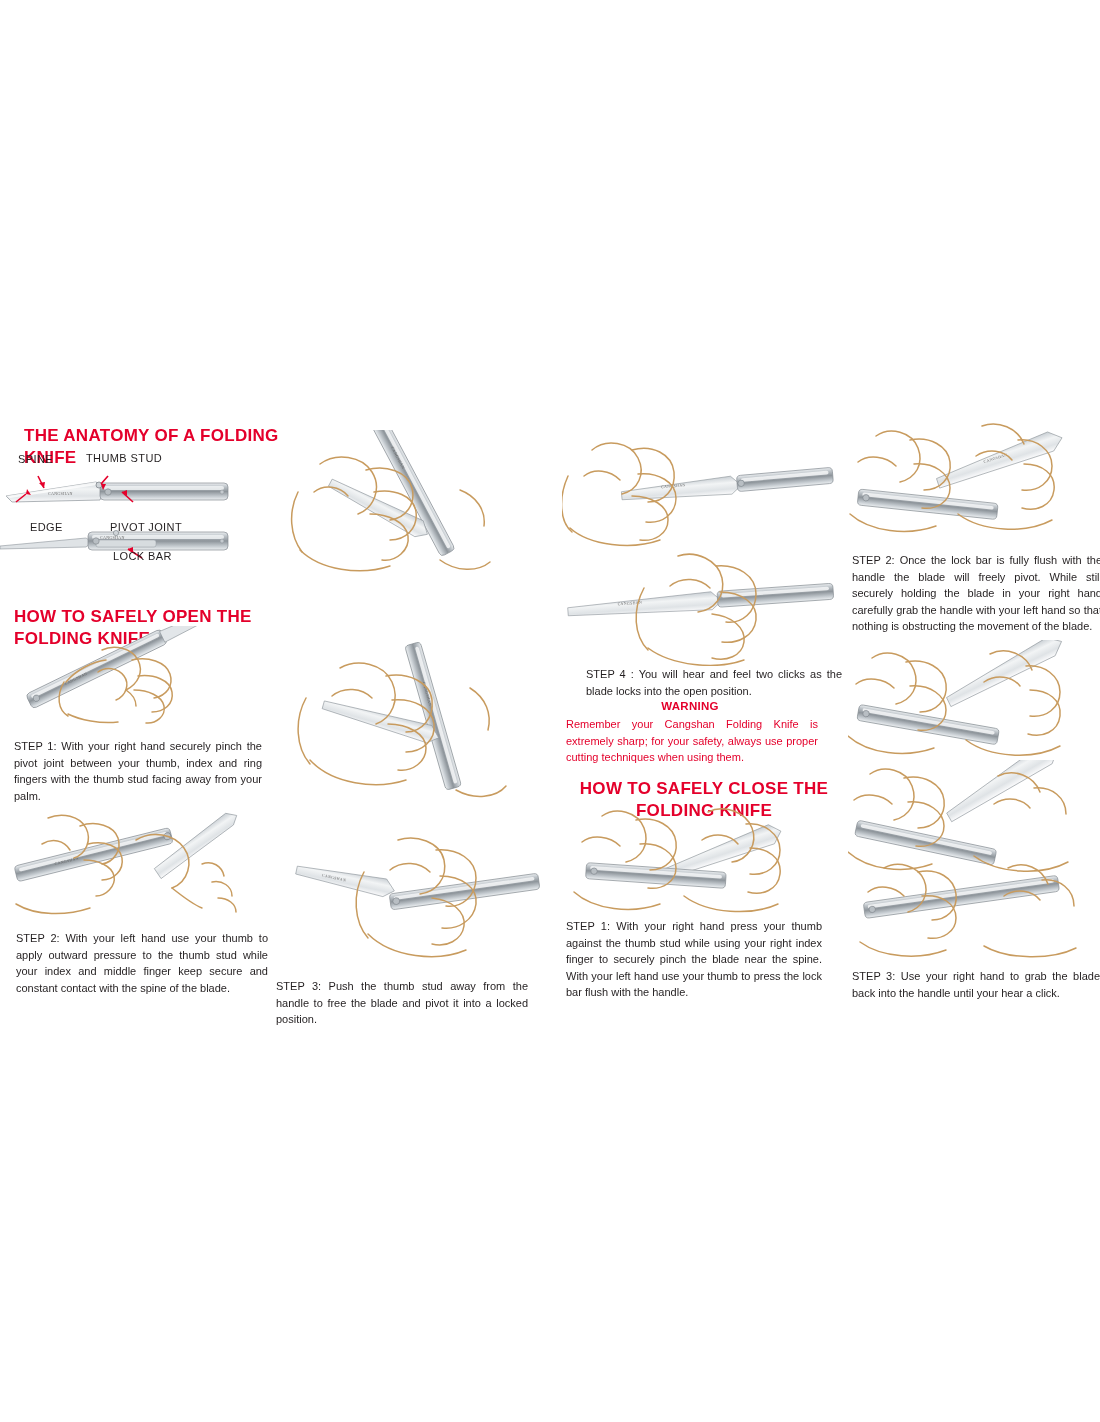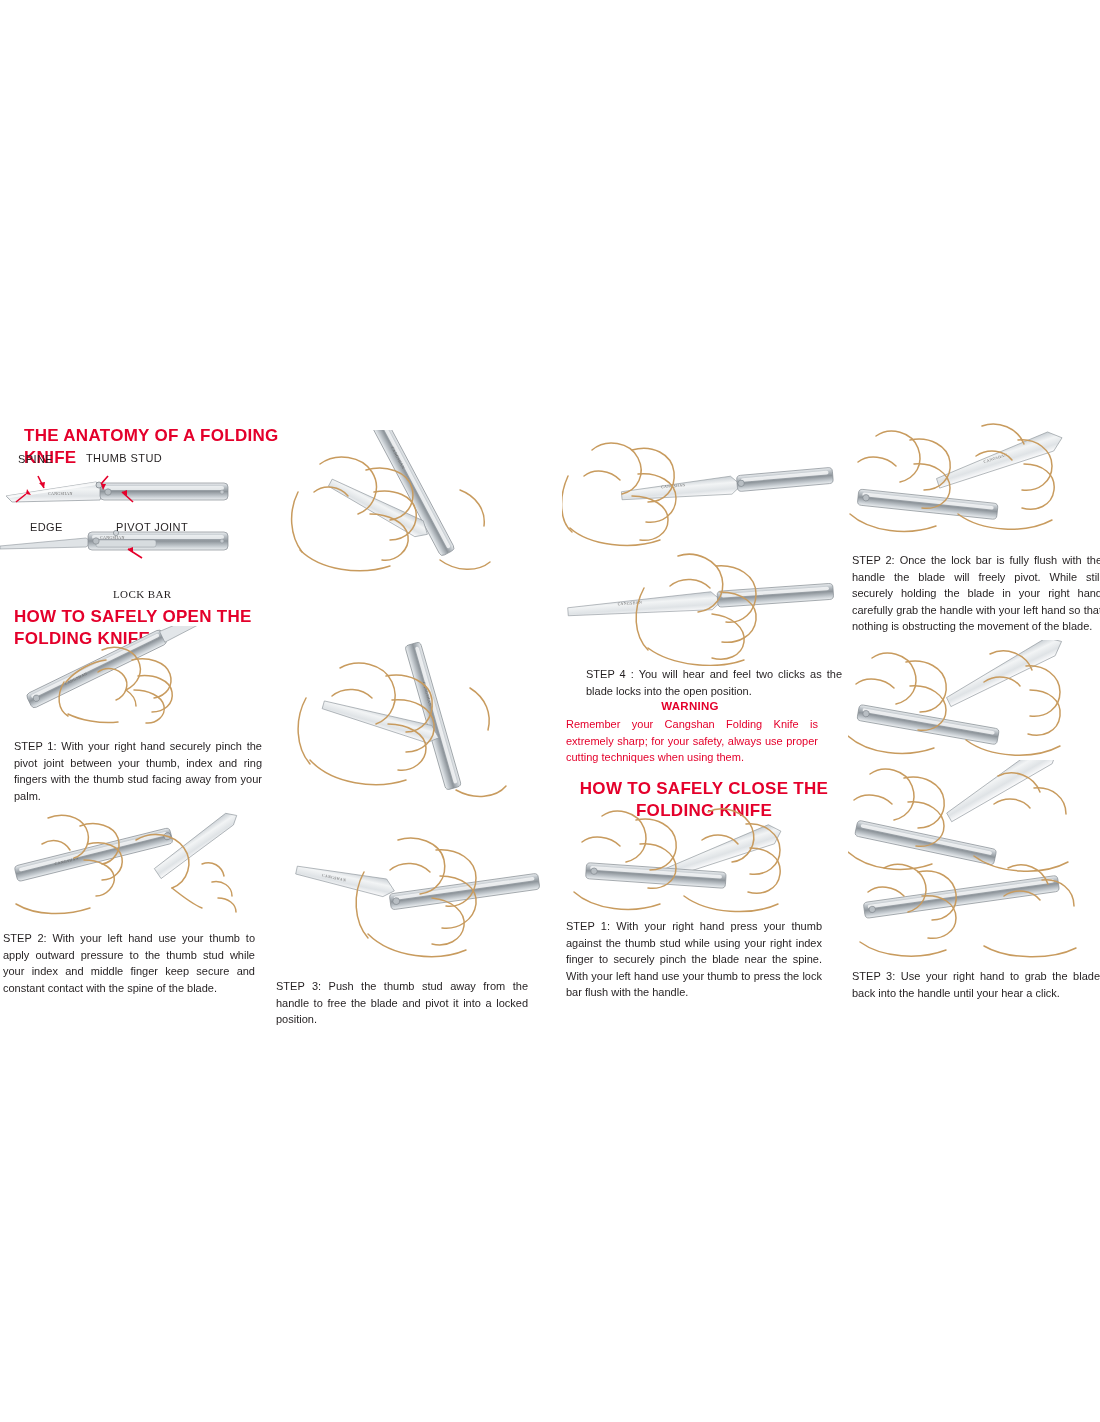--- a/index.html
+++ b/index.html
@@ -138,22 +138,22 @@
         <polygon points="26,44 31,45 27,39"></polygon>
         <polygon points="101,34 103,40 106,34"></polygon>
         <polygon points="122,42 127,46 127,40"></polygon>
         <polygon points="128,99 133,103 133,97"></polygon>
       </g>
     </svg>
   </div>
   <div class="panel lbl" style="left:18px; top:453px;">SPINE</div>
   <div class="panel lbl" style="left:86px; top:452px;">THUMB STUD</div>
   <div class="panel lbl" style="left:30px; top:521px;">EDGE</div>
-  <div class="panel lbl" style="left:116px; top:521px;text-align:center;">PIVOT JOINT</div>
-  <div class="panel lbl" style="left:113px; top:588px;font-family:Liberation Serif, serif;">LOCK BAR</div>
+  <div class="panel lbl" style="left:110px; top:521px;text-align:center;">PIVOT JOINT</div>
+  <div class="panel lbl" style="left:113px; top:550px;">LOCK BAR</div>
 
   <div class="panel heading" style="left:14px; top:606px; width:300px;">HOW TO SAFELY OPEN THE FOLDING KNIFE</div>
 
   <div class="illus" style="left:6px; top:626px;">
     <svg width="255" height="108" viewBox="0 0 255 108">
 
       <g transform="rotate(-26 60 60)">
         <rect x="20" y="50" width="150" height="16" rx="4" fill="url(#handleG)" stroke="#868d93" stroke-width="0.7"></rect>
         <rect x="24" y="53" width="142" height="3.6" rx="2" fill="#f4f6f7" opacity="0.85"></rect>
         <path d="M168 52 L246 56 L250 58 L246 62 L168 64 Z" fill="#e2e6e9" stroke="#8d949a" stroke-width="0.6"></path>
@@ -195,21 +195,21 @@
         <path d="M36 40 C46 34 58 36 64 46"></path>
         <path d="M10 100 C30 112 60 112 84 104"></path>
         <path d="M130 36 C146 26 168 30 178 44 C188 58 182 78 166 84"></path>
         <path d="M166 84 C176 92 186 100 196 104"></path>
         <path d="M196 60 C206 56 216 62 218 72"></path>
         <path d="M206 78 C216 76 226 82 226 92"></path>
         <path d="M212 94 C222 94 230 100 230 108"></path>
       </g>
     </svg>
   </div>
-  <div class="panel body-text" style="left:3px; top:930px; width:252px;">STEP 2: With your left hand use your thumb to apply outward pressure to the thumb stud while your index and middle finger keep secure and constant contact with the spine of the blade.</div>
+  <div class="panel body-text" style="left:16px; top:930px; width:252px;">STEP 2: With your left hand use your thumb to apply outward pressure to the thumb stud while your index and middle finger keep secure and constant contact with the spine of the blade.</div>
 
   <div class="illus" style="left:280px; top:430px;">
     <svg width="265" height="180" viewBox="0 0 265 180">
       <g transform="rotate(62 140 70)">
         <rect x="40" y="62" width="160" height="16" rx="4" fill="url(#handleG)" stroke="#868d93" stroke-width="0.7"></rect>
         <rect x="44" y="65" width="152" height="3.6" rx="2" fill="#f4f6f7" opacity="0.85"></rect>
         <text class="brandtxt" x="80" y="71">CANGSHAN</text>
         <circle cx="48" cy="70" r="3.2" fill="#b8bec3" stroke="#7d848a" stroke-width="0.6"></circle>
       </g>
       <g transform="rotate(28 120 92)">

